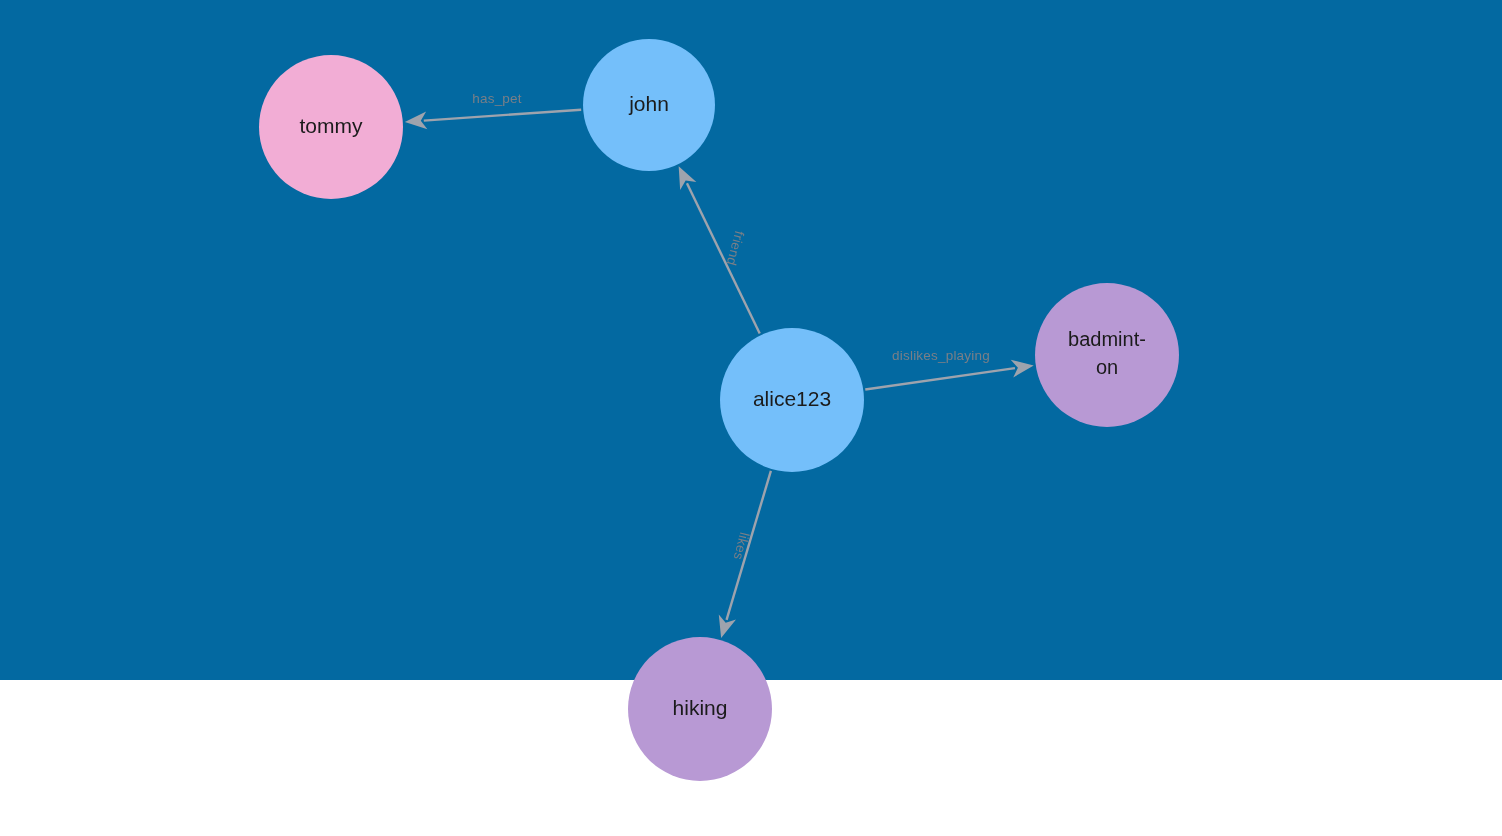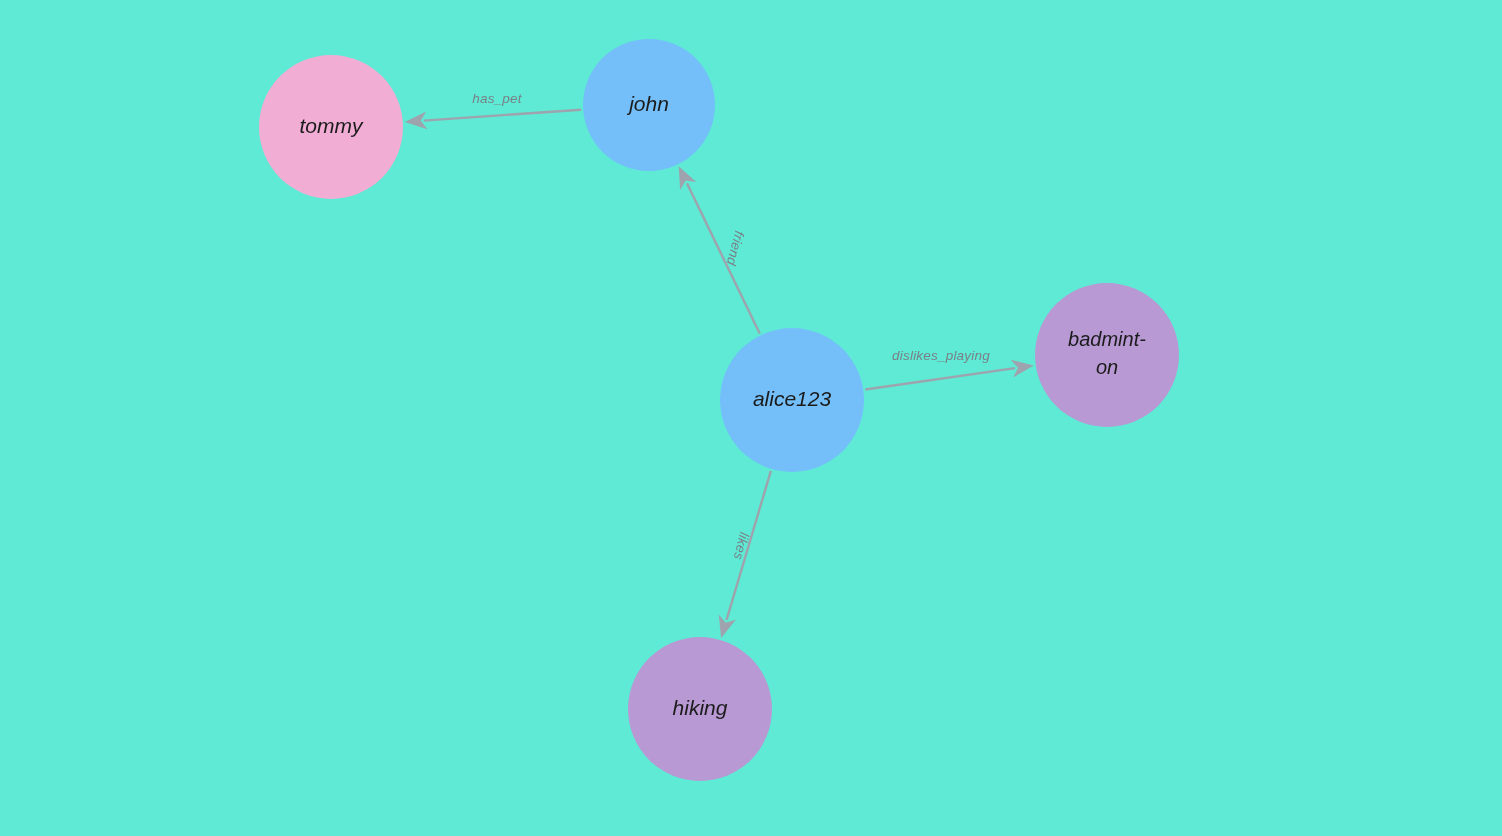--- a/index.html
+++ b/index.html
@@ -9,23 +9,22 @@
   }
   body {
     width: 1502px;
     height: 836px;
     overflow: hidden;
     font-family: "Liberation Sans", sans-serif;
   }
   #graph-canvas {
     position: relative;
     width: 1502px;
-    height: 836px;
-    background: #5eead4;
-    font-style: italic;
+    height: 680px;
+    background: #0369a1;
   }
   #graph-svg {
     position: absolute;
     top: 0;
     left: 0;
     width: 1502px;
     height: 836px;
     display: block;
   }
   .edge-line {

